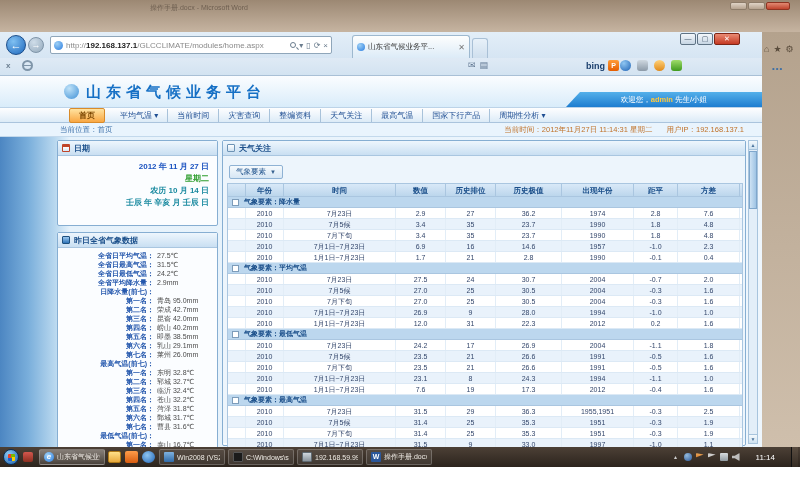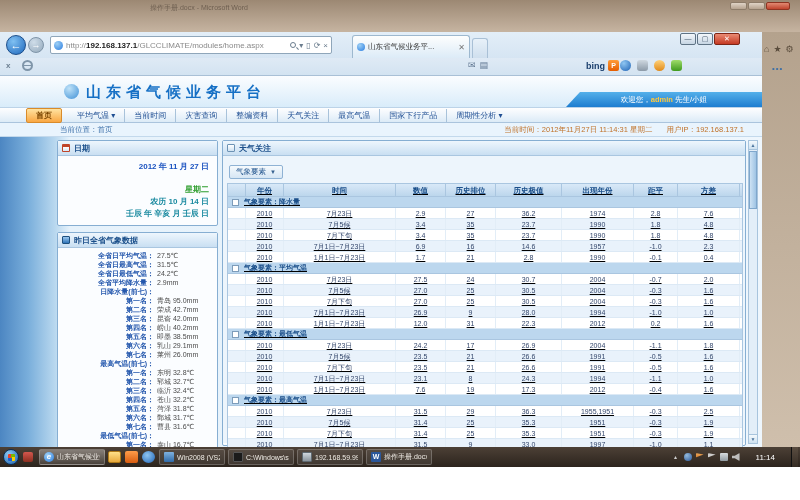--- a/index.html
+++ b/index.html
@@ -77,21 +77,21 @@
   .p-logo { position:absolute; left:64px; top:8px; width:15px; height:15px; border-radius:50%;
     background:radial-gradient(circle at 35% 30%,#bfe2f8,#3f90d6); }
   .p-title { position:absolute; left:86px; top:7px; font-size:15px; font-weight:bold; color:#1670c5; letter-spacing:5px; }
   .ribbon { position:absolute; right:0; bottom:0; width:196px; height:15px;
     background:linear-gradient(#54b0ea,#1e7dd0); clip-path:polygon(14px 0,100% 0,100% 100%,0 100%);
     color:#fff; font-size:7.5px; line-height:15px; text-align:center; }
   .ribbon .u-admin { color:#ffc83d; font-weight:bold; }
 
   .p-nav { position:absolute; left:0; top:31px; width:762px; height:16px;
     background:linear-gradient(#fefeff,#dcebf7); border-top:1px solid #bcd3e8; border-bottom:1px solid #aac4dd;
-    display:flex; align-items:center; padding-left:26px; }
+    display:flex; align-items:center; padding-left:69px; }
   .nav-item { font-size:8px; color:#1f4e93; padding:1px 9px; position:relative; white-space:nowrap; }
   .nav-item + .nav-item { border-left:1px solid #a8c2da; }
   .nav-item.active { background:linear-gradient(#ffe3a0,#f9a743); border:1px solid #d98b2a; border-radius:2px;
     color:#7a4500; font-weight:bold; margin-right:6px; }
   .nav-item.active + .nav-item { border-left:none; }
 
   .p-crumb { position:absolute; left:0; top:47px; width:762px; height:14px; background:#e9f4fd;
     border-bottom:1px solid #c3d9ec; font-size:7.5px; line-height:13px; }
   .crumb-left { position:absolute; left:60px; color:#3a6ea8; }
   .crumb-right { position:absolute; right:18px; color:#c0722a; display:flex; gap:14px; }
@@ -104,37 +104,37 @@
   .panel-h .p-ico { width:8px; height:8px; margin-right:4px; border-radius:1px;
     background:linear-gradient(#ffd27a,#e08a1a); border:1px solid #b06c10; flex:none; }
   .panel-h .p-ico.cal { background:linear-gradient(#fff,#d8e8f6); border:1px solid #c0452a; border-top:3px solid #c0452a; }
   .panel-h .p-ico.chart { background:linear-gradient(#9cc8ef,#2f74b8); border:1px solid #1d507f; }
   .panel-h .p-ico.doc { background:linear-gradient(#fff,#cfe2f2); border:1px solid #6d93b5; }
 
   .panel.calendar { left:57px; top:3px; width:161px; height:86px; }
   .cal-body { padding:5px 8px 0 0; }
   .cal-line { text-align:right; font-size:8px; line-height:12px; font-weight:bold; }
   .cal-line.blue { color:#1a52c0; }
-  .cal-line.green { color:#2f9e2f;margin-top:11px; }
+  .cal-line.green { color:#2f9e2f; }
   .cal-line.teal { color:#1a8aa0; }
 
   .panel.weather { left:57px; top:95px; width:161px; height:250px; }
   .w-body { padding-top:3px; }
   .w-row { display:flex; font-size:7px; line-height:9px; }
   .w-lbl { width:96px; text-align:right; color:#2457ad; font-weight:bold; flex:none; }
   .w-val { margin-left:3px; color:#4a4a4a; }
 
   .panel.watch { left:222px; top:3px; width:524px; height:306px; }
   .watch-body { padding:4px; background:#edf5fc; height:287px; }
   .elem-btn { display:inline-flex; align-items:center; height:14px; padding:0 6px;
     background:linear-gradient(#f6fafd,#d6e6f4); border:1px solid #8fb2d4; border-radius:2px;
     font-size:7.5px; color:#1b4f8a; margin:2px 0 4px 2px; }
   .elem-btn .caret { margin-left:4px; font-size:6px; color:#36618f; }
 
-  .wtable { width:516px; border:1px solid #aac6e0; background:#fff;text-decoration:underline; }
+  .wtable { width:516px; border:1px solid #aac6e0; background:#fff; }
   .tr { display:flex; height:11px; align-items:center; }
   .tr.head { height:13px; background:linear-gradient(#d9e9f8,#bcd6ec); border-bottom:1px solid #aac6e0;
     font-weight:bold; color:#1b4f8a; }
   .tr.group { background:#bcd7ee; color:#1b4f8a; border-bottom:1px solid #aac6e0; }
   .tr.group .cb { width:7px; height:7px; background:#fff; border:1px solid #7d9cba; margin:0 5px 0 4px; flex:none; }
   .tr.group .g-lbl { font-size:7px; font-weight:bold; }
   .tr.data { border-bottom:1px solid #dce9f5; color:#33466b; }
   .tr.data.alt { background:#e9f2fb; }
   .td { font-size:7px; text-align:center; overflow:hidden; white-space:nowrap; flex:none; height:100%;
     line-height:11px; border-right:1px solid #e2edf7; }

